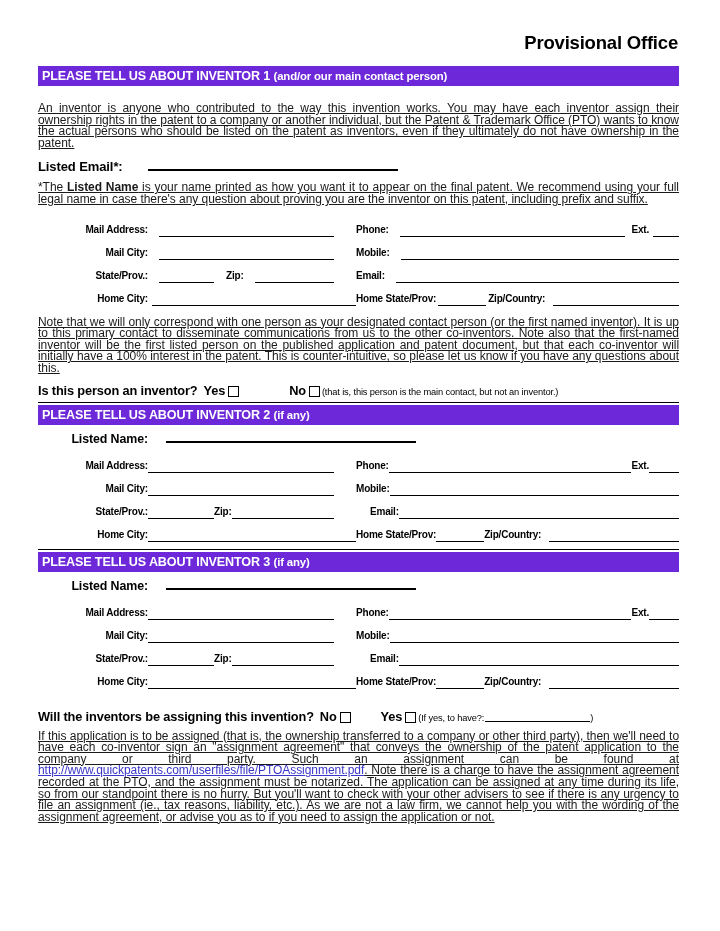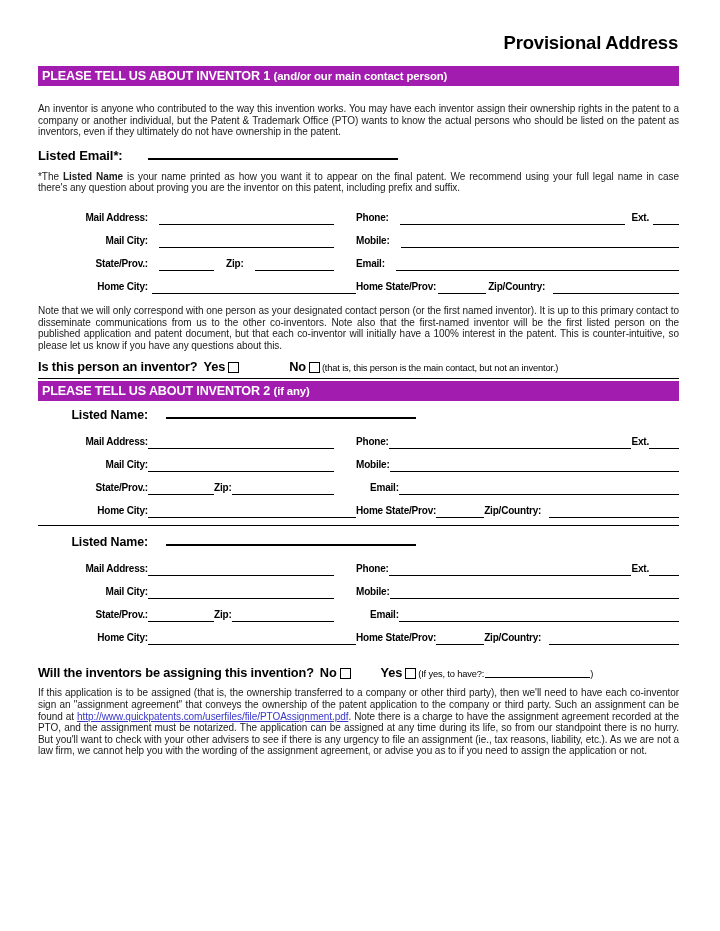--- a/index.html
+++ b/index.html
@@ -36,21 +36,21 @@
     font-size: 18.5px;
     line-height: 25px;
     letter-spacing: -0.2px;
     padding-top: 30px;
     padding-right: 1px;
   }
   .doc-title div { white-space: nowrap; }
 
   
   .section-bar {
-    background: #a21caf;
+    background: #6d28d9;
     color: #ffffff;
     font-weight: bold;
     font-size: 12.6px;
     line-height: 16px;
     padding: 2px 0 2px 4px;
     letter-spacing: -0.15px;
     white-space: nowrap;
     overflow: hidden;
   }
   .bar-sub {
@@ -68,25 +68,26 @@
     white-space: nowrap;
   }
   .q-line .rule {
     border-bottom: 2px solid #000;
     height: 0;
     margin-bottom: 3px;
   }
 
   
   .fine {
-    font-size: 10px;
+    font-size: 12px;
     line-height: 11.6px;
     text-align: justify;
     color: #1a1a1a;
     letter-spacing: -0.05px;
+    text-decoration: underline;
   }
   .fine b { font-weight: bold; }
   .link {
     color: #3a36c8;
     text-decoration: underline;
   }
 
   
   .fields {
     width: 641px;
@@ -150,21 +151,21 @@
     width: 641px;
   }
 </style>
 </head>
 <body>
 
 <div class="page">
 <div class="content">
 
   <div class="doc-title">
-    <div>Provisional Address</div>
+    <div>Provisional Office</div>
   </div>
 
   <div style="height:11px"></div>
   <div class="section-bar">
     <span>PLEASE TELL US ABOUT INVENTOR 1</span>
     <span class="bar-sub">(and/or our main contact person)</span>
   </div>
 
   <div style="height:8px"></div>
 
@@ -304,20 +305,24 @@
         <span class="lbl">Zip/Country:</span>
         <span class="blank grow" style="margin-left:8px;"></span>
       </div>
     </div>
   </div>
 
   <div style="height:5px"></div>
   <div class="hr-thin"></div>
 
   <div style="height:2px"></div>
+  <div class="section-bar">
+    <span>PLEASE TELL US ABOUT INVENTOR 3</span>
+    <span class="bar-sub">(if any)</span>
+  </div>
 
   <div style="height:7px"></div>
   <div class="q-line">
     <span style="width:110px;text-align:right;display:inline-block;font-size:12.4px;">Listed Name:</span>
     <span class="rule" style="width:250px;margin-left:18px;"></span>
   </div>
 
   <div style="height:6px"></div>
   <div class="fields">
     <div class="frow">

